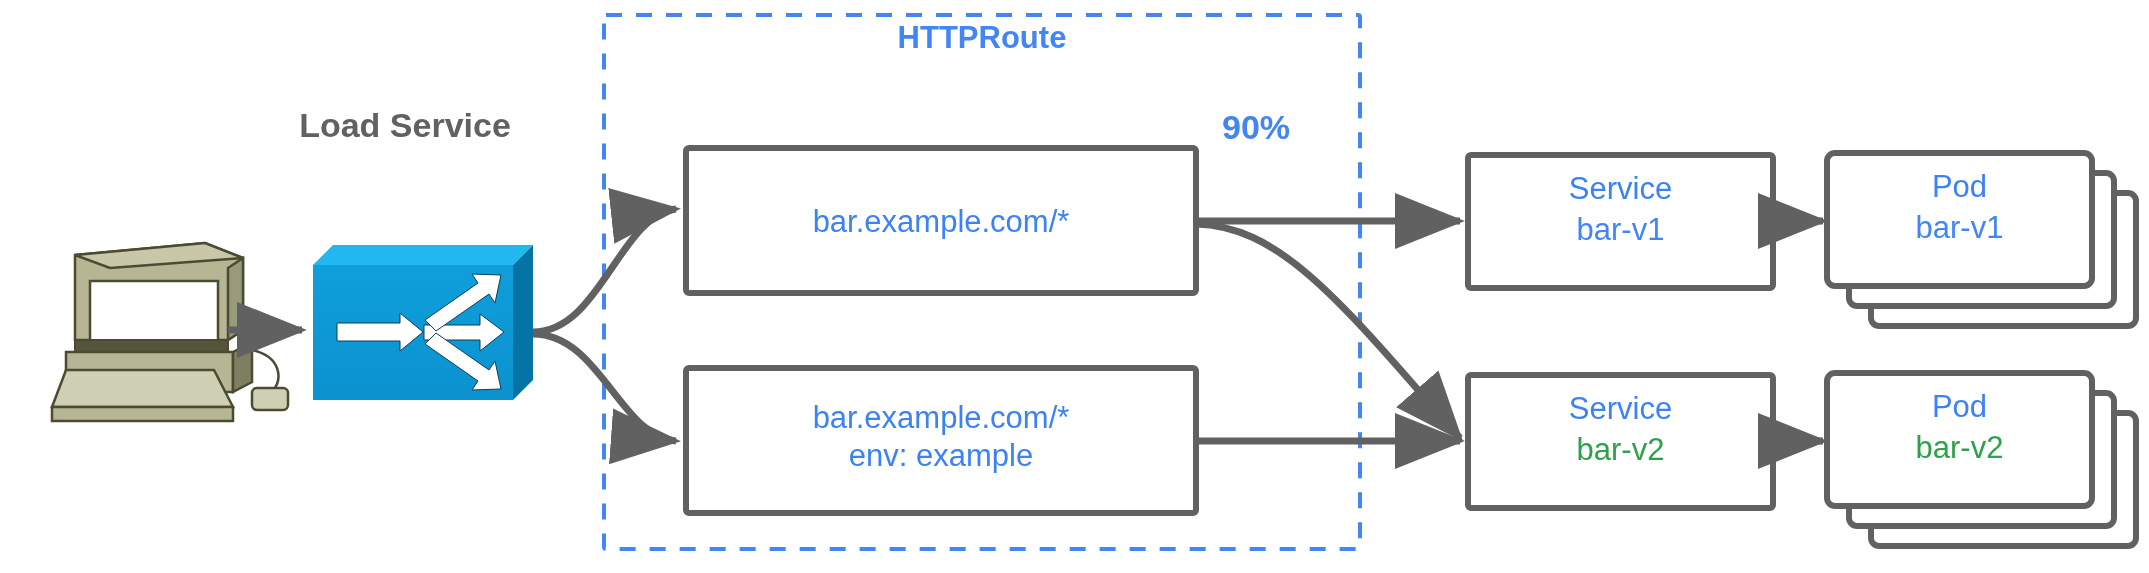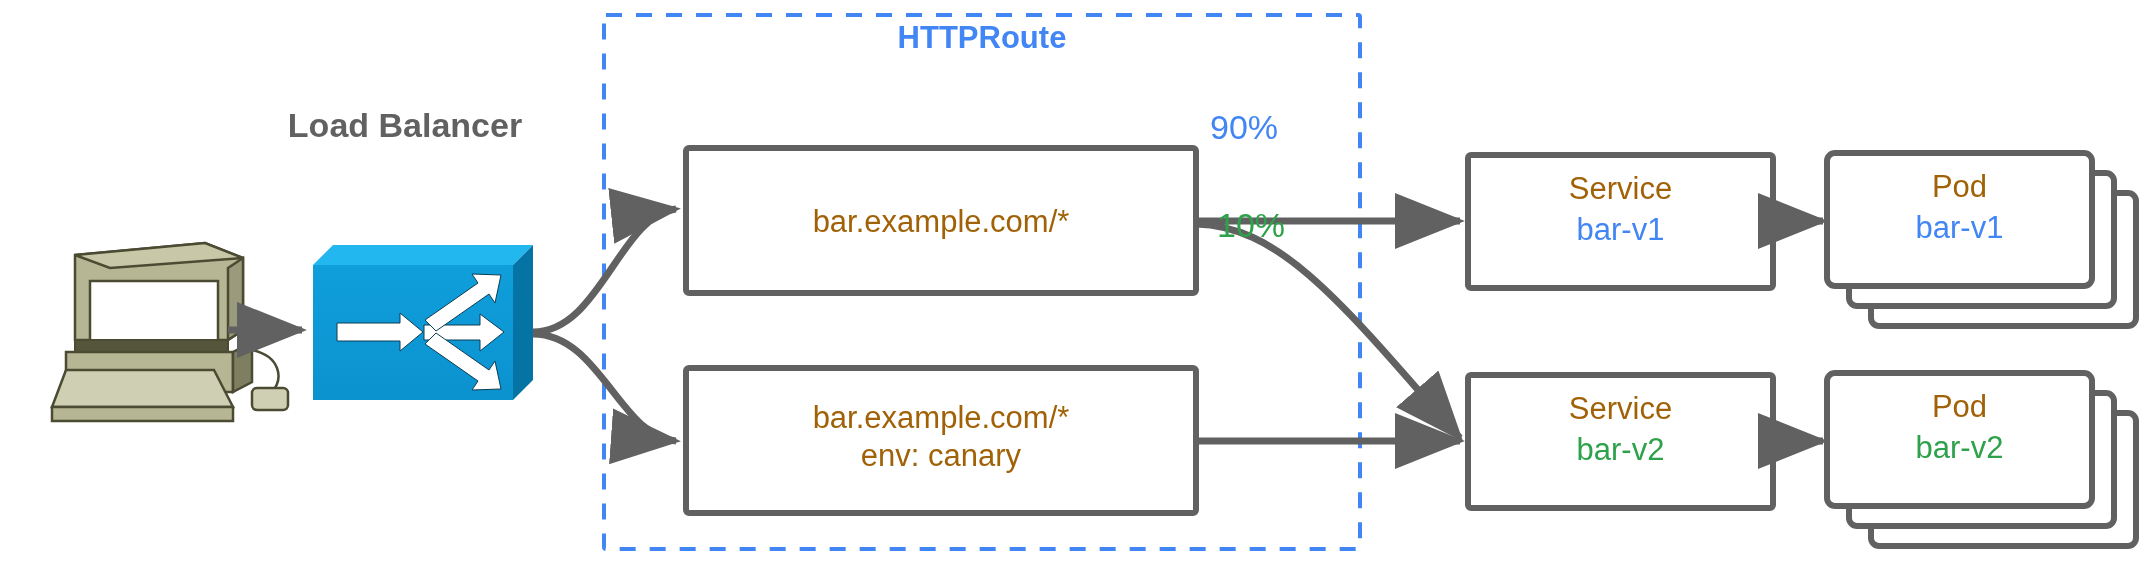--- a/index.html
+++ b/index.html
@@ -1,26 +1,26 @@
 <!DOCTYPE html>
 <html><head>
 <meta charset="utf-8">
 <style>
   html,body{margin:0;padding:0;background:#ffffff;}
   body{font-family:"Liberation Sans", sans-serif;}
   #stage{position:relative;width:2149px;height:573px;background:#ffffff;overflow:hidden;}
   #svg-layer{position:absolute;left:0;top:0;width:2149px;height:573px;}
   .lbl{position:absolute;text-align:center;line-height:1.18;white-space:nowrap;}
   .gray-bold{color:#616161;font-weight:bold;}
-  .gray-norm{color:#a16207;font-weight:normal;}
+  .gray-norm{color:#3b82f6;font-weight:normal;}
   .blue{color:#4285f4;font-weight:normal;}
   .green{color:#2ea14b;font-weight:normal;}
   .hdr{font-size:34px;}
   .boxtxt{font-size:31px;}
-  .pct{font-size:34px;font-weight:normal;}
+  .pct{font-size:34px;font-weight:bold;margin-left:12px;}
   .route-hdr{font-size:31px;font-weight:bold;color:#4285f4;}
 </style>
 </head>
 <body>
 
 <div id="stage">
 
   <svg id="svg-layer" viewBox="0 0 2149 573">
     <defs>
       <marker id="ah" markerWidth="10" markerHeight="8" refX="9.3" refY="4" orient="auto" markerUnits="strokeWidth">
@@ -93,29 +93,28 @@
 
     <g>
       <rect x="1871" y="413" width="265" height="133" rx="8" fill="#ffffff" stroke="#616161" stroke-width="6"></rect>
       <rect x="1849" y="393" width="265" height="133" rx="8" fill="#ffffff" stroke="#616161" stroke-width="6"></rect>
       <rect x="1827" y="373" width="265" height="133" rx="8" fill="#ffffff" stroke="#616161" stroke-width="6"></rect>
     </g>
   </svg>
 
   <div class="lbl route-hdr" style="left:604px;top:20px;width:756px;">HTTPRoute</div>
 
-  <div class="lbl hdr gray-bold" style="left:200px;top:105px;width:410px;">Load Balancer</div>
+  <div class="lbl hdr gray-bold" style="left:200px;top:105px;width:410px;">Load Service</div>
 
   <div class="lbl boxtxt gray-norm" style="left:686px;top:204px;width:510px;">bar.example.com/*</div>
 
   <div class="lbl boxtxt gray-norm" style="left:686px;top:400px;width:510px;">bar.example.com/*</div>
-  <div class="lbl boxtxt gray-norm" style="left:686px;top:438px;width:510px;">env: canary</div>
+  <div class="lbl boxtxt gray-norm" style="left:686px;top:438px;width:510px;">env: example</div>
 
   <div class="lbl pct blue" style="left:1210px;top:107px;width:150px;text-align:left;">90%</div>
-  <div class="lbl pct green" style="left:1217px;top:205px;width:150px;text-align:left;">10%</div>
 
   <div class="lbl boxtxt gray-norm" style="left:1468px;top:171px;width:305px;">Service</div>
   <div class="lbl boxtxt blue" style="left:1468px;top:212px;width:305px;">bar-v1</div>
 
   <div class="lbl boxtxt gray-norm" style="left:1468px;top:391px;width:305px;">Service</div>
   <div class="lbl boxtxt green" style="left:1468px;top:432px;width:305px;">bar-v2</div>
 
   <div class="lbl boxtxt gray-norm" style="left:1827px;top:169px;width:265px;">Pod</div>
   <div class="lbl boxtxt blue" style="left:1827px;top:210px;width:265px;">bar-v1</div>
 

